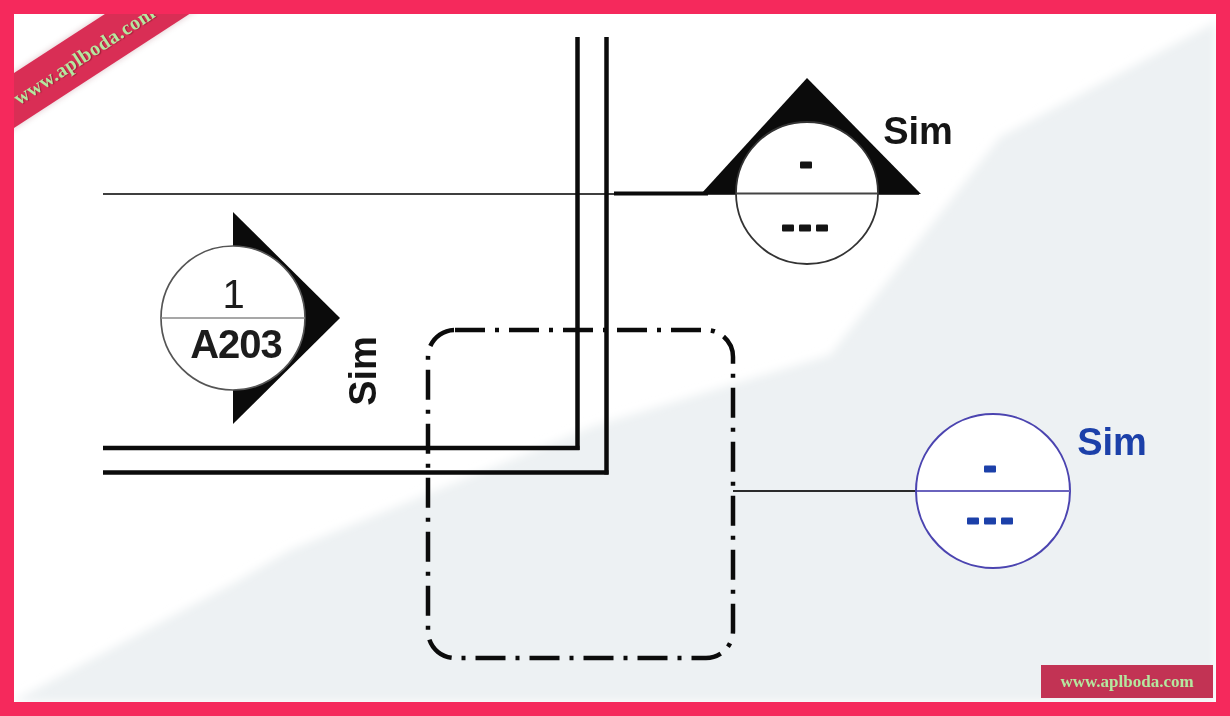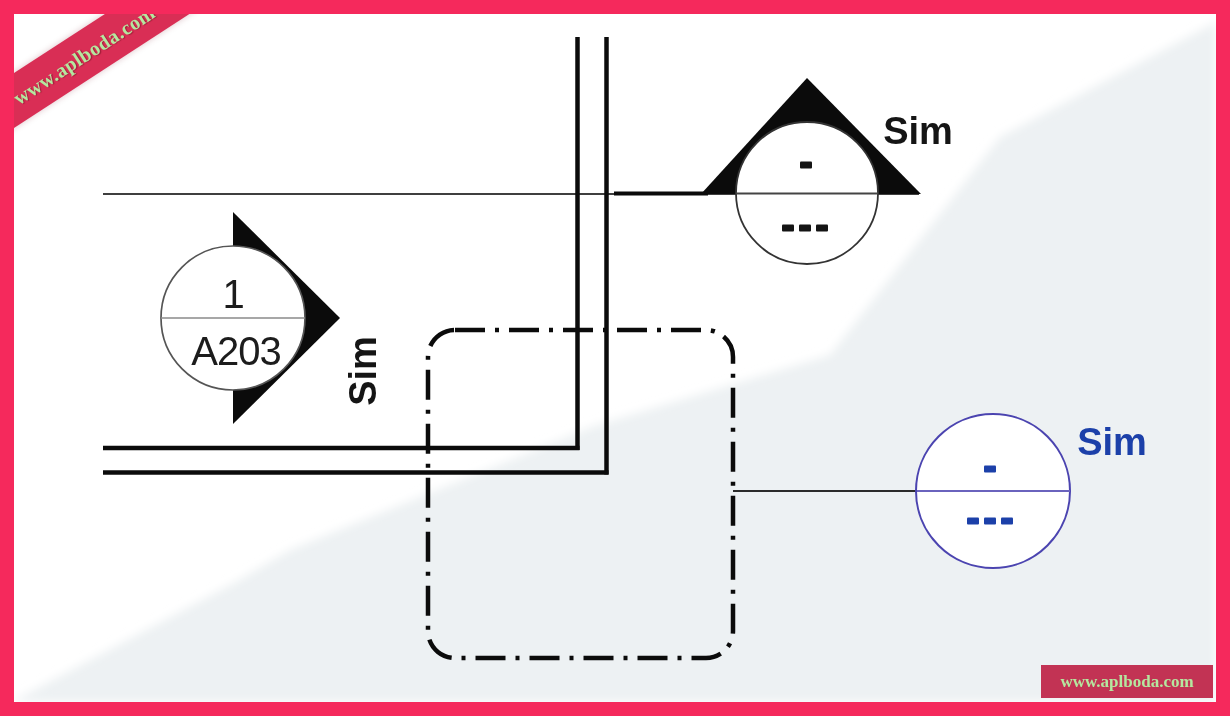--- a/index.html
+++ b/index.html
@@ -72,21 +72,21 @@
 
       <circle cx="979" cy="477" r="77" fill="#ffffff" stroke="#4b44b0" stroke-width="2"></circle>
       <line x1="903" y1="477" x2="1056" y2="477" stroke="#6a63bd" stroke-width="2"></line>
 
       <polygon points="219,198 219,410 326,304" fill="#0b0b0b"></polygon>
       <circle cx="219" cy="304" r="72" fill="#ffffff" stroke="#555555" stroke-width="1.7"></circle>
       <line x1="147" y1="304" x2="291" y2="304" stroke="#8a8a8a" stroke-width="1.6"></line>
     </svg>
 
     <div class="lbl num" style="left:219px;top:280px;">1</div>
-    <div class="lbl num" style="left:222px;top:337px;">A203</div>
+    <div class="lbl num" style="left:222px;top:330px;font-weight:bold;">A203</div>
     <div class="lbl sim sim-rot" style="left:349px;top:357px;">Sim</div>
 
     <div class="lbl dashes ink" style="left:792px;top:151px;">
         <i></i>
       </div>
     <div class="lbl dashes ink" style="left:791px;top:214px;">
         <i></i>
         <i></i>
         <i></i>
       </div>

